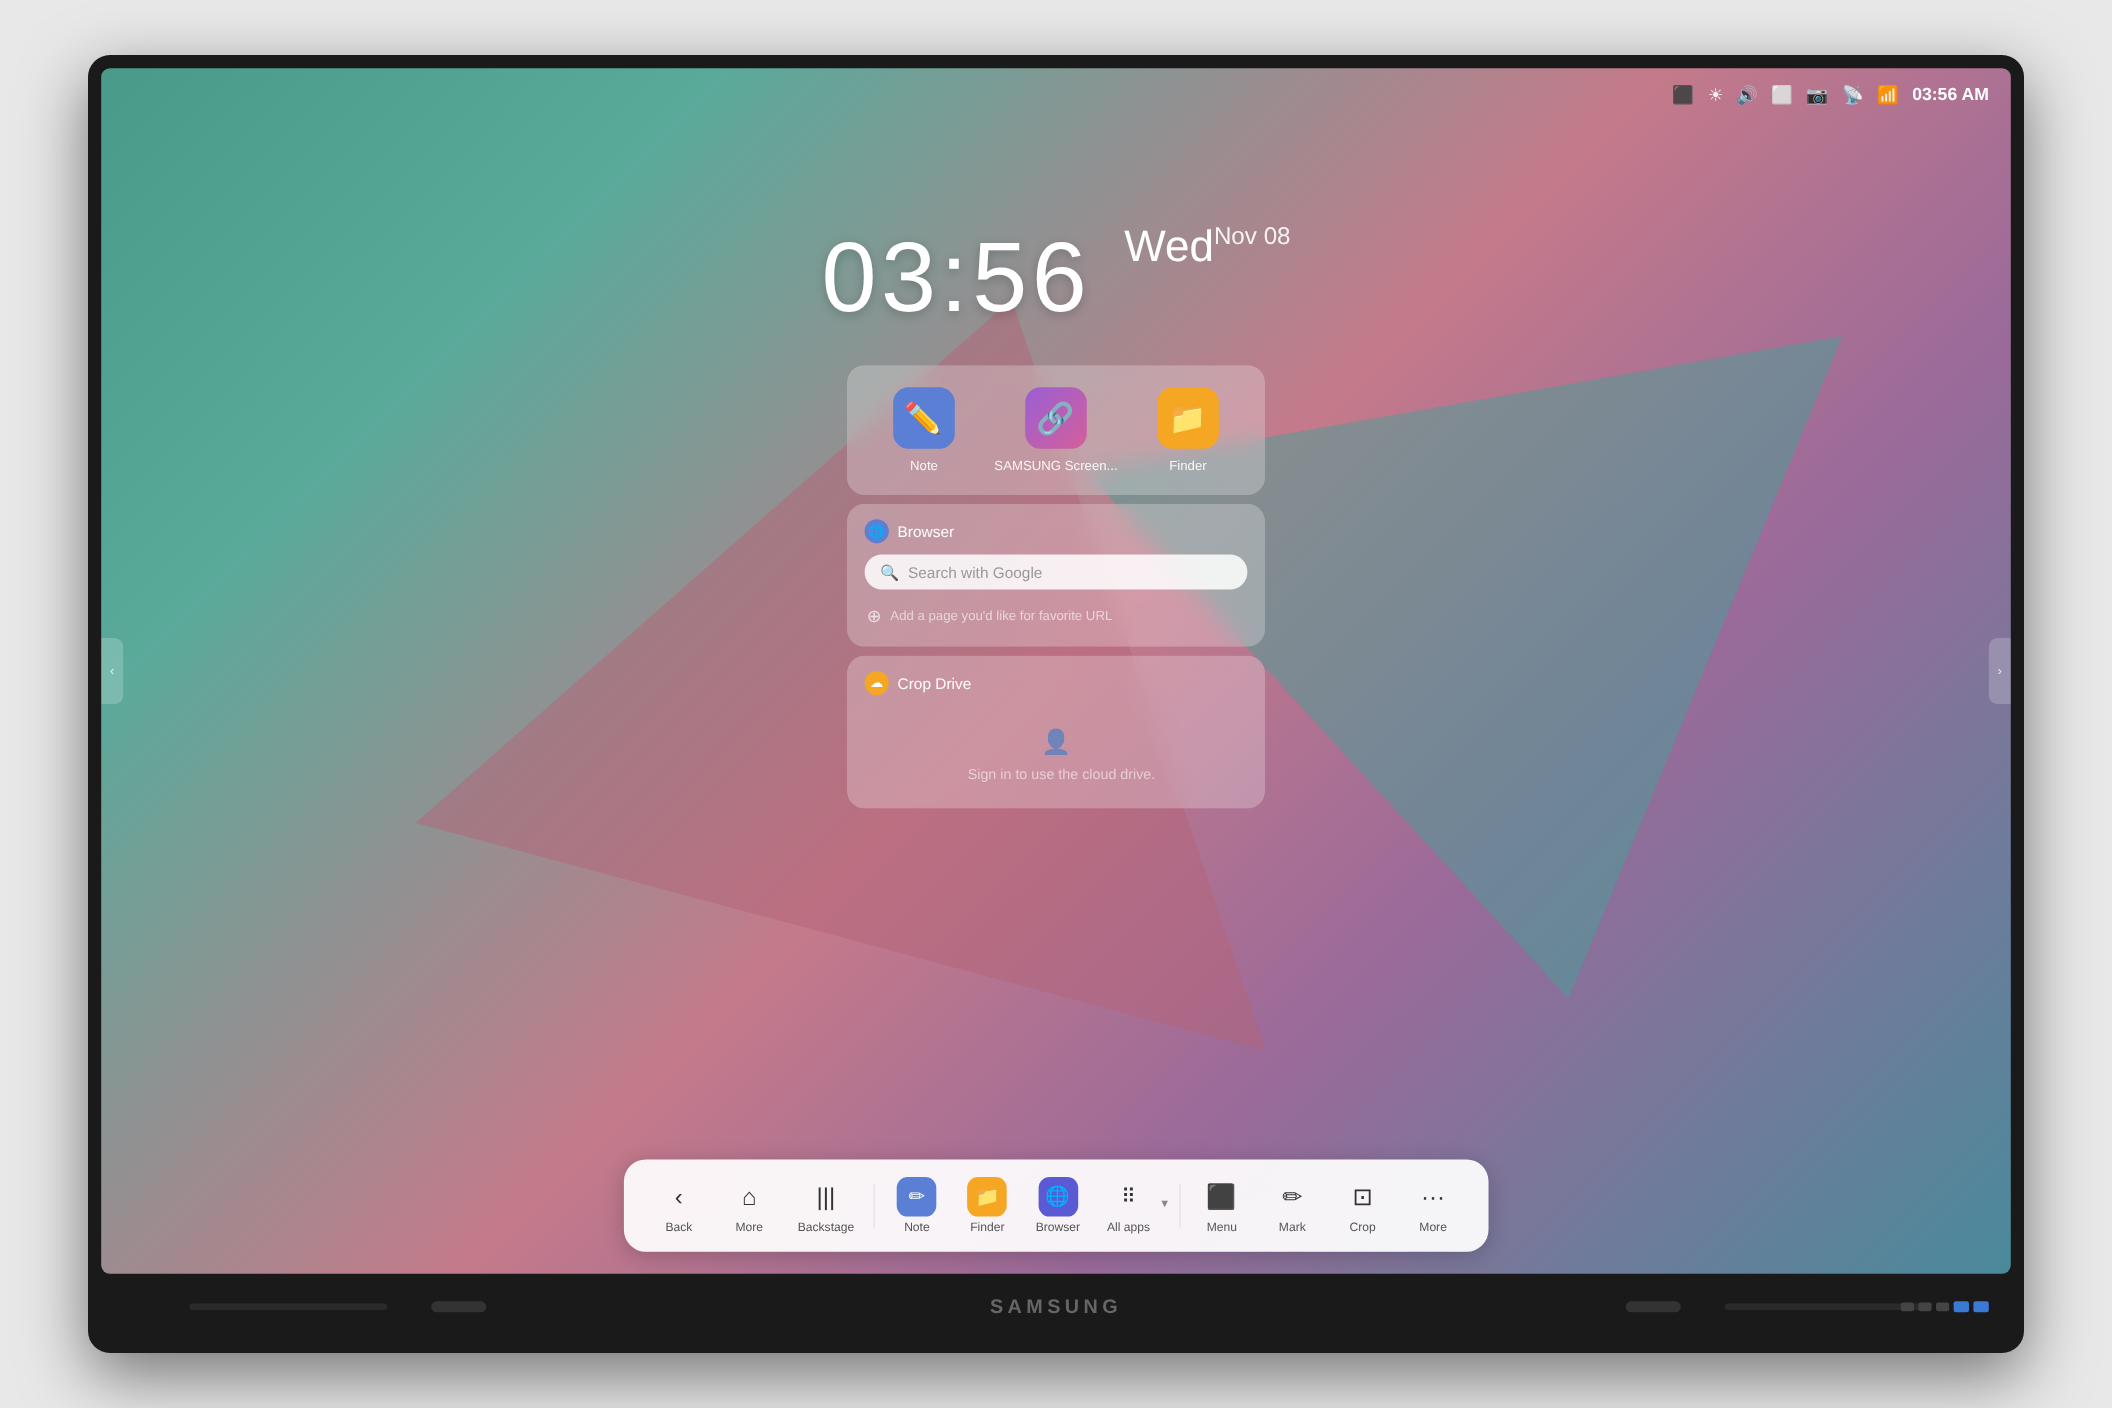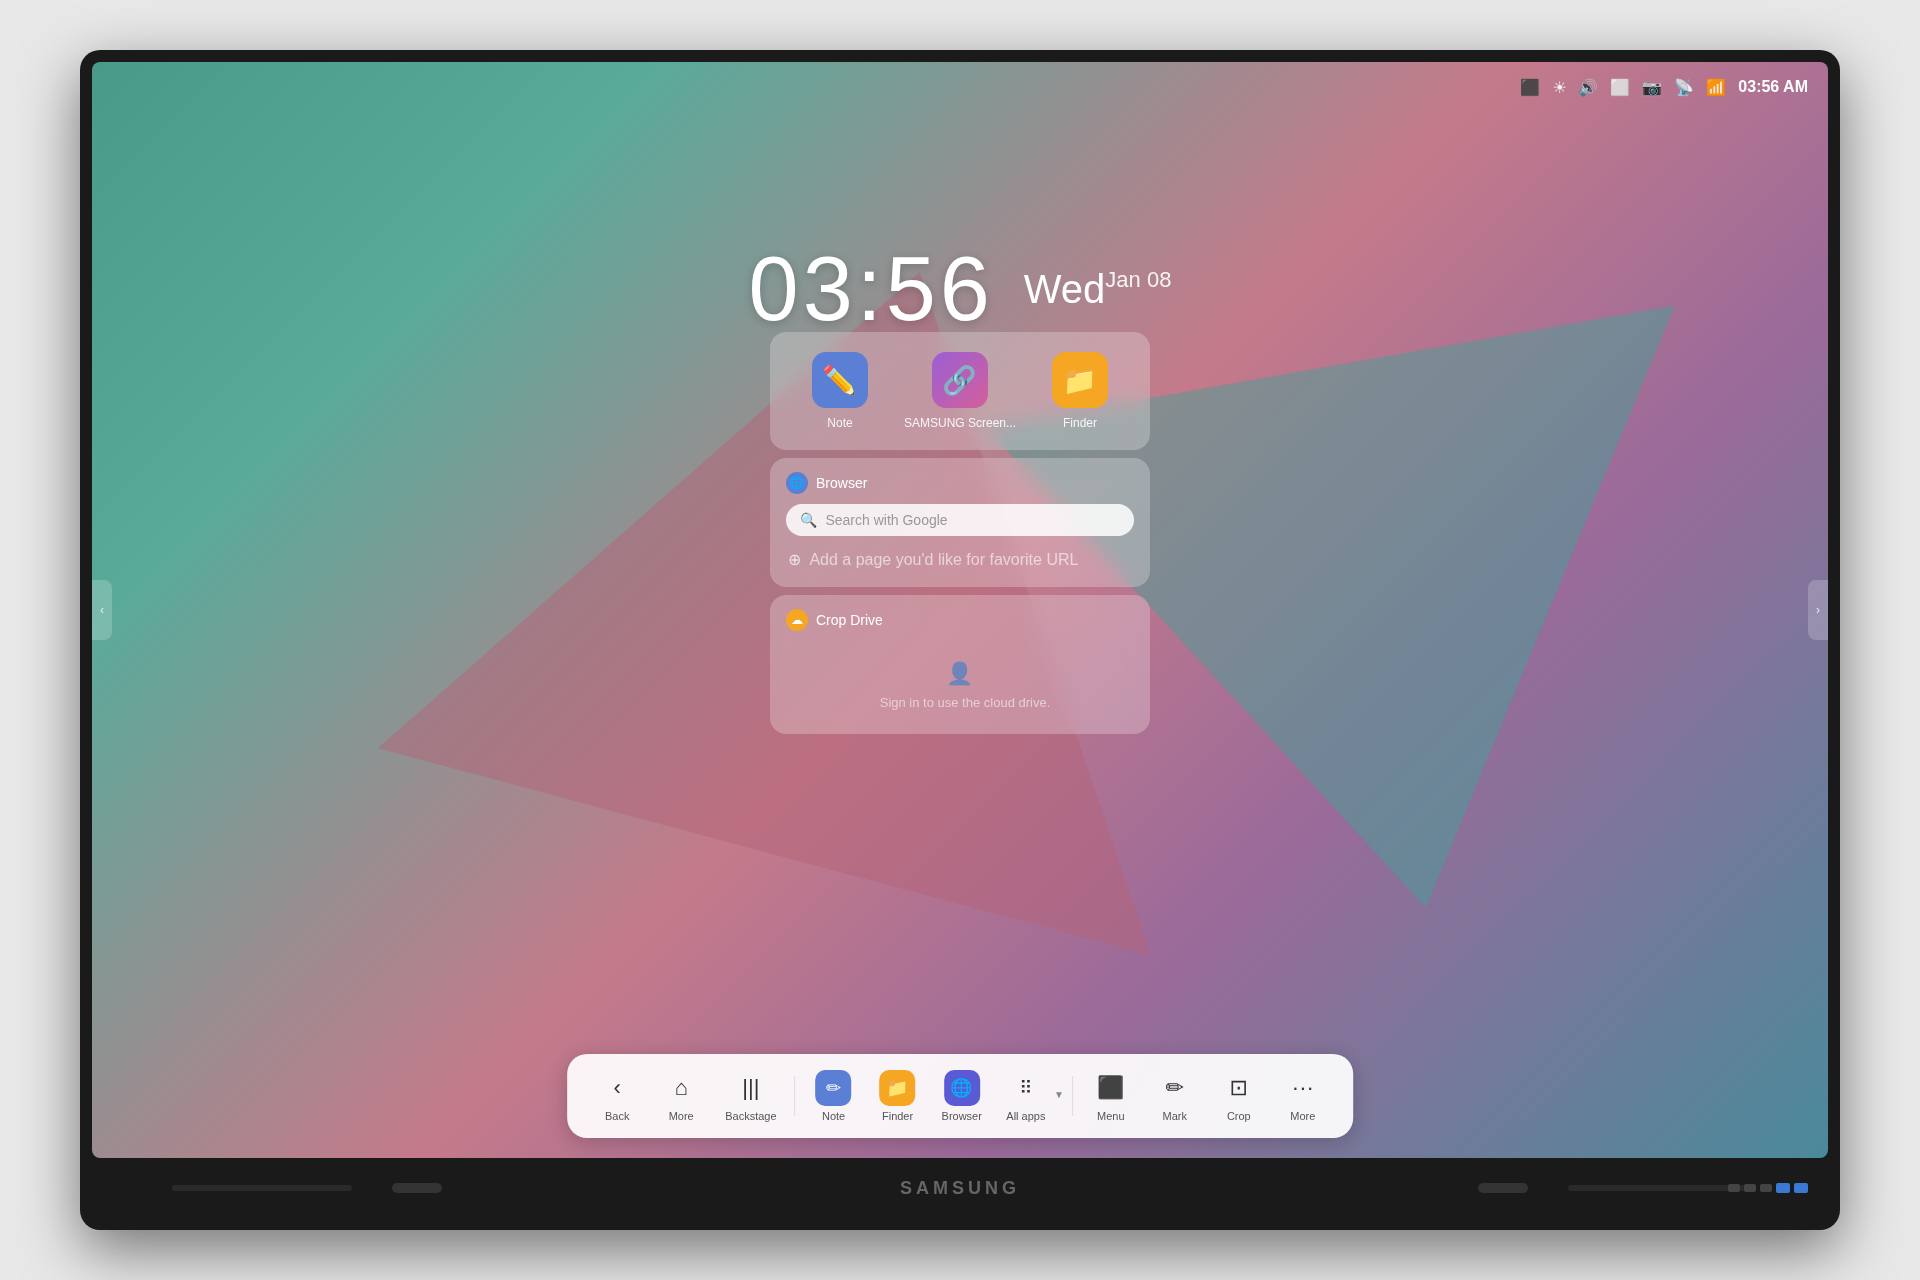--- a/index.html
+++ b/index.html
@@ -87,23 +87,22 @@
     }
 
     
     .clock-area {
       position: absolute;
       top: 140px;
       left: 50%;
       transform: translateX(-50%);
       text-align: center;
       display: flex;
-      align-items: center;
+      align-items: flex-start;
       gap: 30px;
-      margin-top: 36px;
     }
 
     .clock-time {
       color: white;
       font-size: 90px;
       font-weight: 200;
       letter-spacing: 4px;
       text-shadow: 0 2px 10px rgba(0,0,0,0.2);
     }
 
@@ -240,21 +239,21 @@
       padding: 4px 2px;
     }
 
     .suggestion-icon {
       color: rgba(255,255,255,0.7);
       font-size: 16px;
     }
 
     .suggestion-text {
       color: rgba(255,255,255,0.6);
-      font-size: 16px;
+      font-size: 12px;
     }
 
     
     .cloud-widget {
       background: rgba(255,255,255,0.25);
       backdrop-filter: blur(10px);
       border-radius: 16px;
       padding: 14px 16px;
       min-height: 120px;
     }
@@ -475,21 +474,21 @@
       <span class="status-icon">📷</span>
       <span class="status-icon">📡</span>
       <span class="status-icon">📶</span>
       <span class="status-time">03:56 AM</span>
     </div>
 
     <div class="clock-area">
       <div class="clock-time">03:56</div>
       <div class="clock-date-area">
         <div class="clock-day">Wed</div>
-        <div class="clock-date">Jan 08</div>
+        <div class="clock-date">Nov 08</div>
       </div>
     </div>
 
     <div class="widgets-area">
 
       <div class="app-shortcuts-widget">
         <div class="app-item">
           <div class="app-icon app-icon-note">✏️</div>
           <span class="app-label">Note</span>
         </div>

